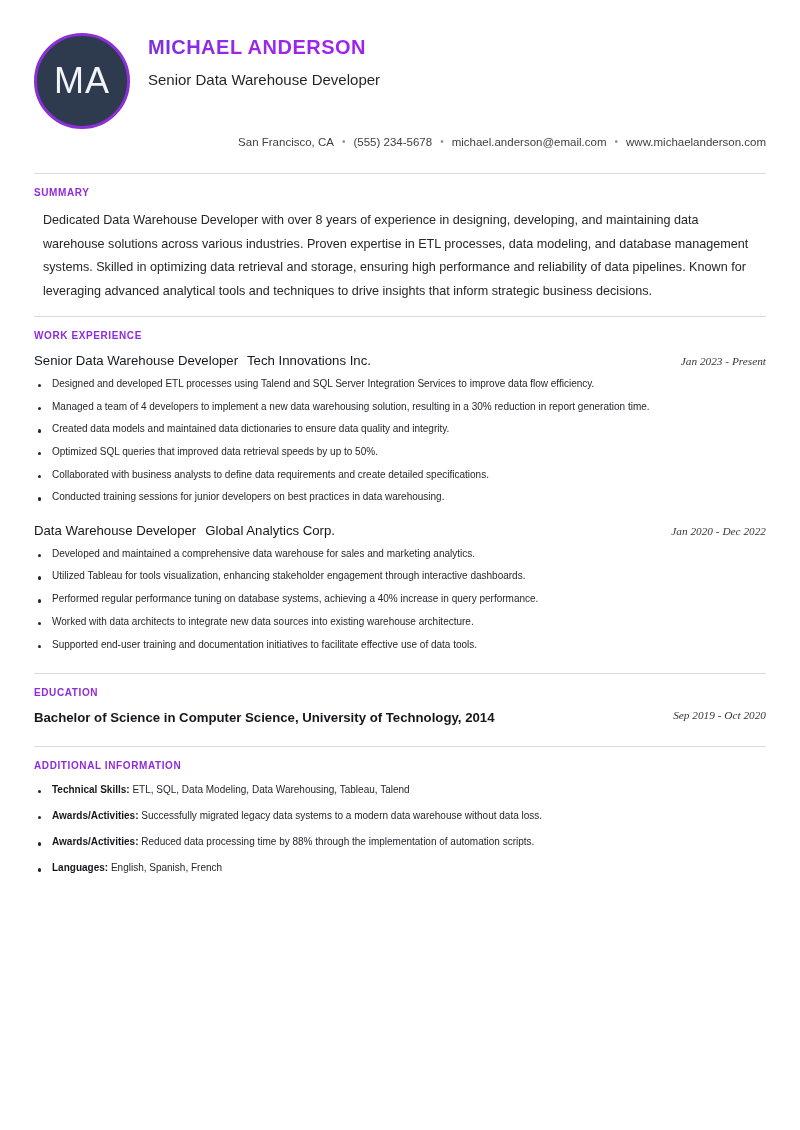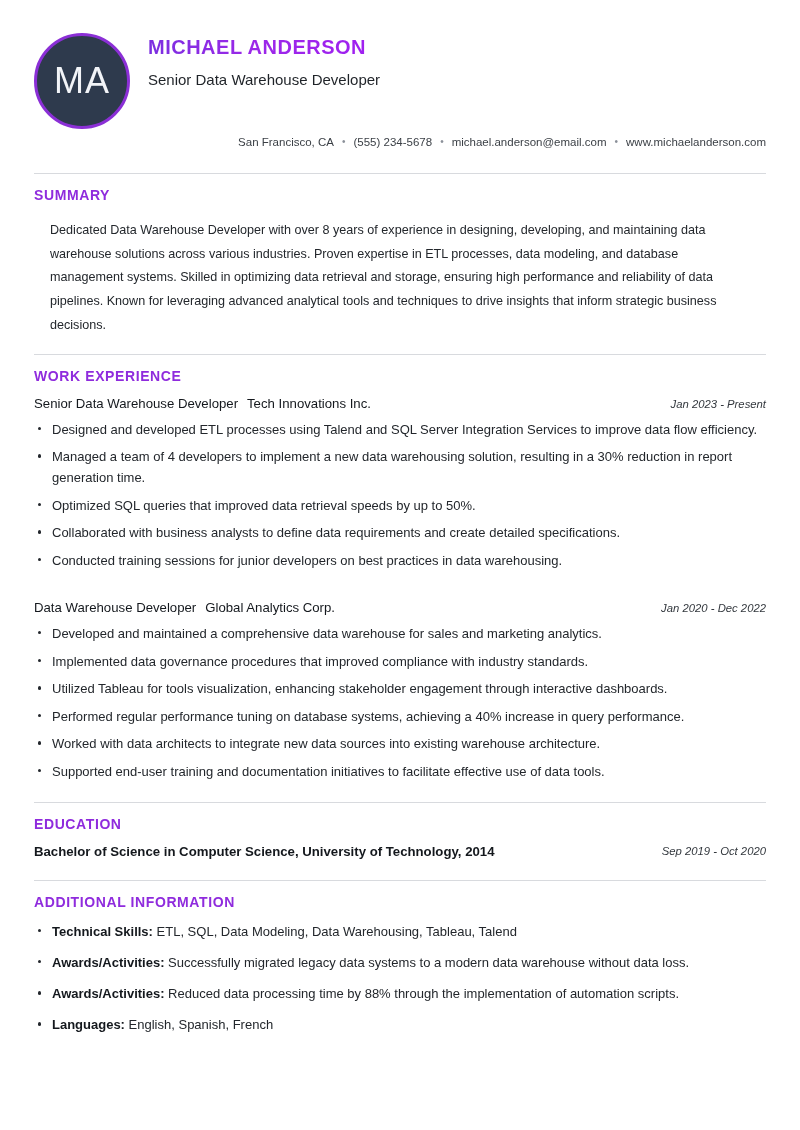--- a/index.html
+++ b/index.html
@@ -93,88 +93,89 @@
 
   
   .divider {
     height: 1px;
     background: #d8dade;
     width: 100%;
     margin: 12px 0 0 0;
   }
   .section { padding-top: 13px; }
   .section-title {
-    font-size: 14px;
+    font-size: 10px;
     font-weight: 700;
     letter-spacing: 0.6px;
     color: #8f2bdd;
     margin: 0 0 11px 0;
     text-transform: uppercase;
   }
   .summary-text {
     font-size: 12.6px;
     line-height: 1.88;
     color: #23272c;
-    margin: 16px;
+    margin: 9px;
     text-align: left;
   }
 
   
   .exp-item { margin-bottom: 4px; }
-  .exp-item + .exp-item { margin-top: 28px; }
+  .exp-item + .exp-item { margin-top: 16px; }
   .exp-head {
     display: flex;
     align-items: baseline;
     justify-content: space-between;
     gap: 16px;
     margin-bottom: 7px;
   }
   .exp-heading {
     font-size: 13.2px;
     font-weight: 400;
     color: #14181d;
     line-height: 1.3;
   }
   .exp-heading .company { margin-left: 9px; }
   .exp-date {
     font-size: 11.3px;
     font-style: italic;
     color: #33383e;
     white-space: nowrap;
     flex: 0 0 auto;
+    font-family: Liberation Serif, serif;
   }
   ul.bullets {
     list-style: none;
     margin: 0;
     padding: 0;
   }
   ul.bullets > li {
     position: relative;
     padding-left: 18px;
-    font-size: 13px;
+    font-size: 10px;
     line-height: 1.62;
     color: #23272c;
     margin-bottom: 6.5px;
   }
   ul.bullets > li:last-child { margin-bottom: 0; }
   ul.bullets > li::before {
     content: "";
     position: absolute;
     left: 4px;
     top: 8px;
     width: 3.4px;
     height: 3.4px;
     border-radius: 50%;
     background: #23272c;
   }
 
   
   .edu-head {
     display: flex;
-    align-items: center;
+    align-items: flex-start;
     justify-content: space-between;
     gap: 16px;
   }
   .edu-degree {
     font-size: 13.2px;
     font-weight: 700;
     color: #14181d;
     line-height: 1.3;
   }
 
@@ -217,36 +218,36 @@
     <div class="exp-item">
       <div class="exp-head">
         <div class="exp-heading">
           <span>Senior Data Warehouse Developer</span><span class="company">Tech Innovations Inc.</span>
         </div>
         <div class="exp-date">Jan 2023 - Present</div>
       </div>
       <ul class="bullets">
         <li>Designed and developed ETL processes using Talend and SQL Server Integration Services to improve data flow efficiency.</li>
         <li>Managed a team of 4 developers to implement a new data warehousing solution, resulting in a 30% reduction in report generation time.</li>
+        <li>Created data models and maintained data dictionaries to ensure data quality and integrity.</li>
         <li>Optimized SQL queries that improved data retrieval speeds by up to 50%.</li>
         <li>Collaborated with business analysts to define data requirements and create detailed specifications.</li>
         <li>Conducted training sessions for junior developers on best practices in data warehousing.</li>
       </ul>
     </div>
 
     <div class="exp-item">
       <div class="exp-head">
         <div class="exp-heading">
           <span>Data Warehouse Developer</span><span class="company">Global Analytics Corp.</span>
         </div>
         <div class="exp-date">Jan 2020 - Dec 2022</div>
       </div>
       <ul class="bullets">
         <li>Developed and maintained a comprehensive data warehouse for sales and marketing analytics.</li>
-        <li>Implemented data governance procedures that improved compliance with industry standards.</li>
         <li>Utilized Tableau for tools visualization, enhancing stakeholder engagement through interactive dashboards.</li>
         <li>Performed regular performance tuning on database systems, achieving a 40% increase in query performance.</li>
         <li>Worked with data architects to integrate new data sources into existing warehouse architecture.</li>
         <li>Supported end-user training and documentation initiatives to facilitate effective use of data tools.</li>
       </ul>
     </div>
   </div>
 
   <div class="divider" style="margin-top:20px;"></div>
 

